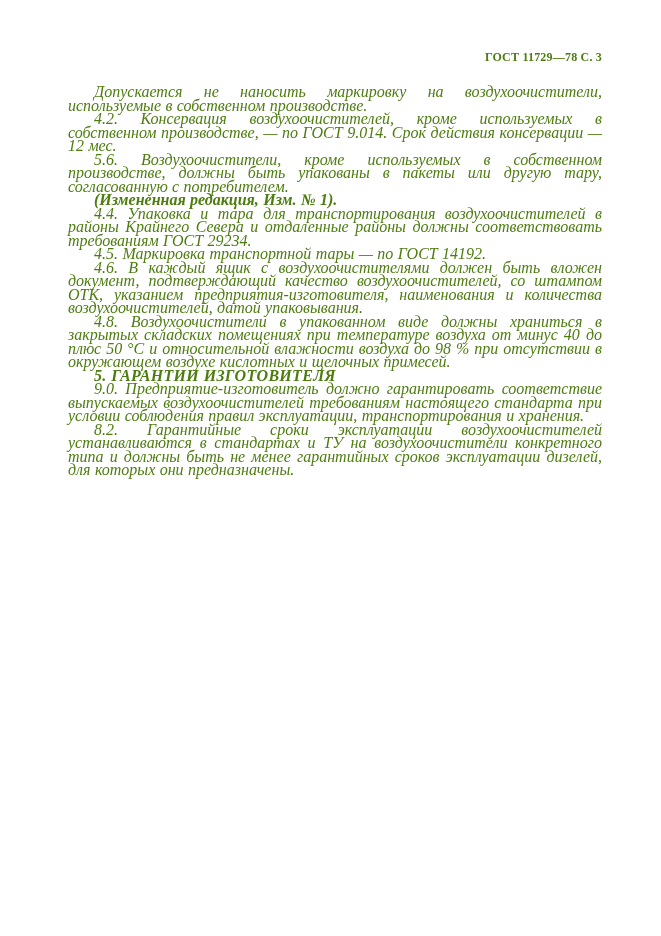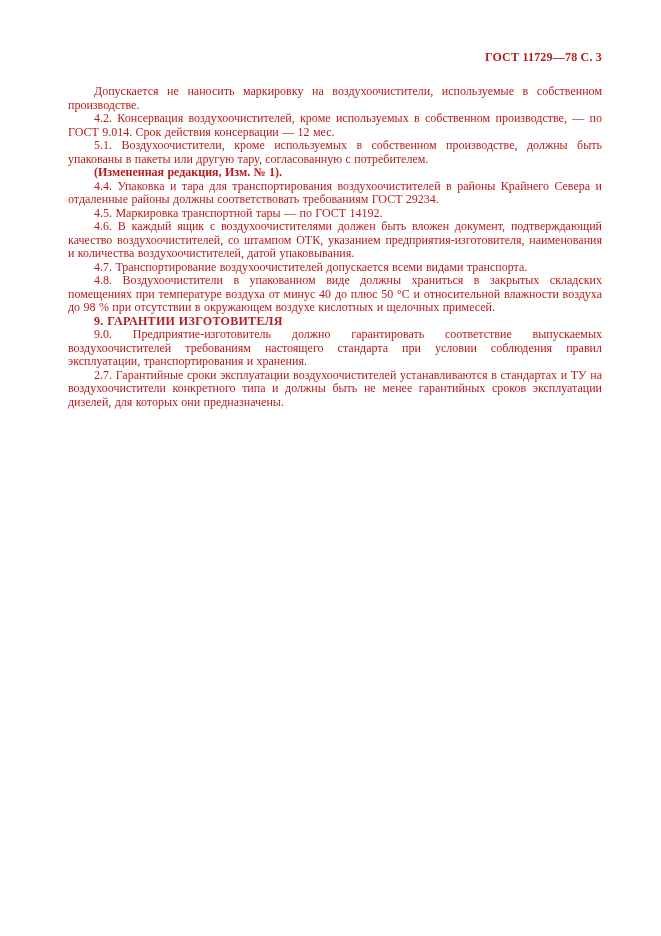--- a/index.html
+++ b/index.html
@@ -7,45 +7,46 @@
     padding: 0;
     background: #ffffff;
   }
   .page {
     position: relative;
     width: 661px;
     height: 936px;
     background: #ffffff;
     overflow: hidden;
     font-family: "Liberation Serif", "DejaVu Serif", serif;
-    color: #b91c1c;
+    color: #4d7c0f;
   }
   .content {
     position: absolute;
     top: 50px;
     left: 68px;
     width: 534px;
   }
   .doc-header {
     text-align: right;
     font-weight: bold;
     font-size: 12px;
     line-height: 14px;
     margin-bottom: 21px;
     letter-spacing: 0.2px;
   }
   .doc-body p {
     margin: 0;
-    font-size: 12px;
+    font-size: 16px;
     line-height: 13.5px;
     text-align: justify;
     text-indent: 26px;
     hyphens: auto;
     -webkit-hyphens: auto;
     word-spacing: 0.4px;
+    font-style: italic;
   }
   .doc-body p.bold {
     font-weight: bold;
   }
   .section-heading {
     margin: 13px 0 14px 0;
     font-size: 12.3px;
     font-weight: bold;
     text-align: center;
     text-indent: 0;
@@ -60,36 +61,35 @@
 
     <div class="doc-header">ГОСТ 11729—78 С. 3</div>
 
     <div class="doc-body">
 
       <p>Допускается не наносить маркировку на воздухоочистители, используемые в собственном производстве.</p>
 
       <p>4.2. Консервация воздухоочистителей, кроме используемых в собственном производстве, — по ГОСТ 9.014. Срок действия консервации — 12 мес.</p>
 
 
-      <p>5.1. Воздухоочистители, кроме используемых в собственном производстве, должны быть упакованы в пакеты или другую тару, согласованную с потребителем.</p>
+      <p>5.6. Воздухоочистители, кроме используемых в собственном производстве, должны быть упакованы в пакеты или другую тару, согласованную с потребителем.</p>
 
 
       <p class="bold">(Измененная редакция, Изм. № 1).</p>
 
       <p>4.4. Упаковка и тара для транспортирования воздухоочистителей в районы Крайнего Севера и отдаленные районы должны соответствовать требованиям ГОСТ 29234.</p>
 
       <p>4.5. Маркировка транспортной тары — по ГОСТ 14192.</p>
 
       <p>4.6. В каждый ящик с воздухоочистителями должен быть вложен документ, подтверждающий качество воздухоочистителей, со штампом ОТК, указанием предприятия-изготовителя, наименования и количества воздухоочистителей, датой упаковывания.</p>
 
-      <p>4.7. Транспортирование воздухоочистителей допускается всеми видами транспорта.</p>
 
       <p>4.8. Воздухоочистители в упакованном виде должны храниться в закрытых складских помещениях при температуре воздуха от минус 40 до плюс 50 °С и относительной влажности воздуха до 98 % при отсутствии в окружающем воздухе кислотных и щелочных примесей.</p>
 
-      <p class="section-heading">9. ГАРАНТИИ ИЗГОТОВИТЕЛЯ</p>
+      <p class="section-heading">5. ГАРАНТИИ ИЗГОТОВИТЕЛЯ</p>
 
       <p>9.0. Предприятие-изготовитель должно гарантировать соответствие выпускаемых воздухоочистителей требованиям настоящего стандарта при условии соблюдения правил эксплуатации, транспортирования и хранения.</p>
 
-      <p>2.7. Гарантийные сроки эксплуатации воздухоочистителей устанавливаются в стандартах и ТУ на воздухоочистители конкретного типа и должны быть не менее гарантийных сроков эксплуатации дизелей, для которых они предназначены.</p>
+      <p>8.2. Гарантийные сроки эксплуатации воздухоочистителей устанавливаются в стандартах и ТУ на воздухоочистители конкретного типа и должны быть не менее гарантийных сроков эксплуатации дизелей, для которых они предназначены.</p>
 
     </div>
   </div>
 </div>
 
 </body></html>

